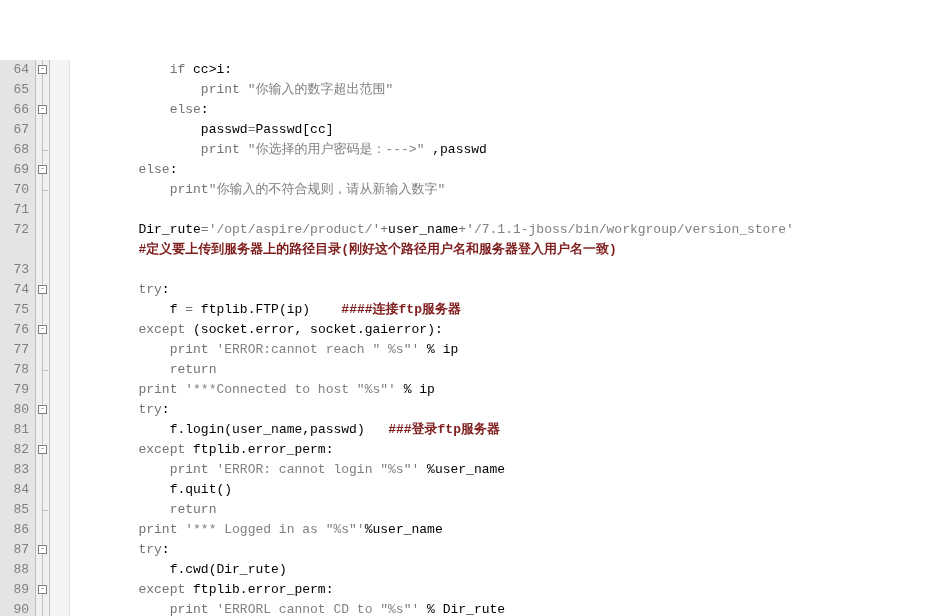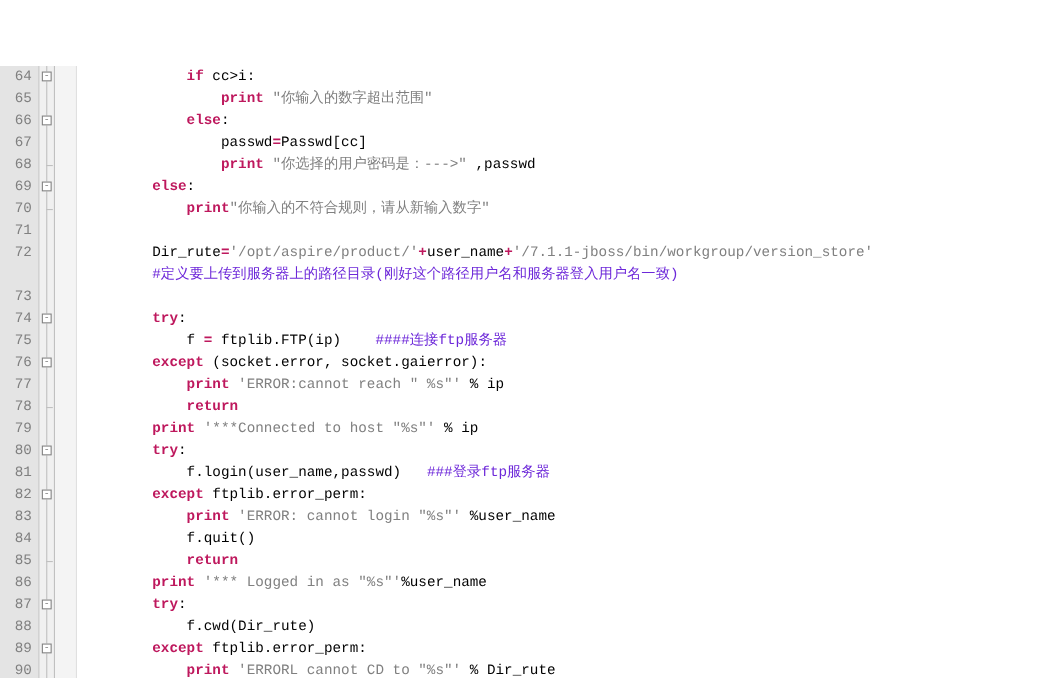--- a/index.html
+++ b/index.html
@@ -56,23 +56,23 @@
 .fold-line-v {
   position: absolute;
   left: 6px; top: 0; bottom: 0;
   width: 1px; background: #c0c0c0;
 }
 .fold-line-h {
   position: absolute;
   left: 6px; top: 10px;
   width: 6px; height: 1px; background: #c0c0c0;
 }
-.kw { color: #be185d; font-weight: bold; }
+.kw { color: #737373; font-weight: normal; }
 .str { color: #808080; }
-.comment { color: #6d28d9; }
+.comment { color: #7f1d1d; font-weight: bold; }
 .ident { color: #000000; }
 </style>
 </head>
 <body>
 
 
 
 <div class="editor">
   <div class="gutter-ln" id="gutter-ln"><div class="ln">64</div><div class="ln">65</div><div class="ln">66</div><div class="ln">67</div><div class="ln">68</div><div class="ln">69</div><div class="ln">70</div><div class="ln">71</div><div class="ln">72</div><div class="ln"></div><div class="ln">73</div><div class="ln">74</div><div class="ln">75</div><div class="ln">76</div><div class="ln">77</div><div class="ln">78</div><div class="ln">79</div><div class="ln">80</div><div class="ln">81</div><div class="ln">82</div><div class="ln">83</div><div class="ln">84</div><div class="ln">85</div><div class="ln">86</div><div class="ln">87</div><div class="ln">88</div><div class="ln">89</div><div class="ln">90</div></div>
   <div class="gutter-fold" id="gutter-fold"><div class="fold-row"><div class="fold-line-v"></div><div class="fold-box">-</div></div><div class="fold-row"><div class="fold-line-v"></div></div><div class="fold-row"><div class="fold-line-v"></div><div class="fold-box">-</div></div><div class="fold-row"><div class="fold-line-v"></div></div><div class="fold-row"><div class="fold-line-v"></div><div class="fold-line-h"></div></div><div class="fold-row"><div class="fold-line-v"></div><div class="fold-box">-</div></div><div class="fold-row"><div class="fold-line-v"></div><div class="fold-line-h"></div></div><div class="fold-row"><div class="fold-line-v"></div></div><div class="fold-row"><div class="fold-line-v"></div></div><div class="fold-row"><div class="fold-line-v"></div></div><div class="fold-row"><div class="fold-line-v"></div></div><div class="fold-row"><div class="fold-line-v"></div><div class="fold-box">-</div></div><div class="fold-row"><div class="fold-line-v"></div></div><div class="fold-row"><div class="fold-line-v"></div><div class="fold-box">-</div></div><div class="fold-row"><div class="fold-line-v"></div></div><div class="fold-row"><div class="fold-line-v"></div><div class="fold-line-h"></div></div><div class="fold-row"><div class="fold-line-v"></div></div><div class="fold-row"><div class="fold-line-v"></div><div class="fold-box">-</div></div><div class="fold-row"><div class="fold-line-v"></div></div><div class="fold-row"><div class="fold-line-v"></div><div class="fold-box">-</div></div><div class="fold-row"><div class="fold-line-v"></div></div><div class="fold-row"><div class="fold-line-v"></div></div><div class="fold-row"><div class="fold-line-v"></div><div class="fold-line-h"></div></div><div class="fold-row"><div class="fold-line-v"></div></div><div class="fold-row"><div class="fold-line-v"></div><div class="fold-box">-</div></div><div class="fold-row"><div class="fold-line-v"></div></div><div class="fold-row"><div class="fold-line-v"></div><div class="fold-box">-</div></div><div class="fold-row"><div class="fold-line-v"></div></div></div>

